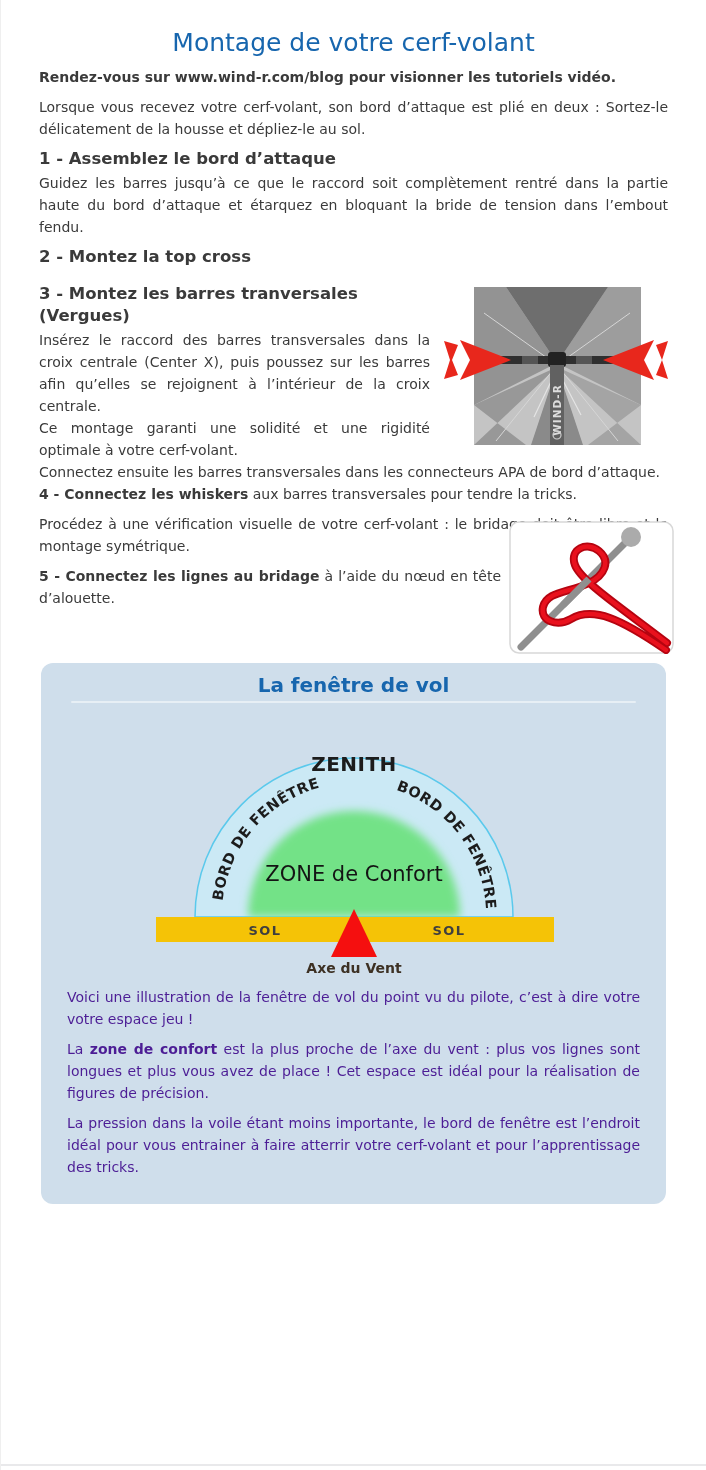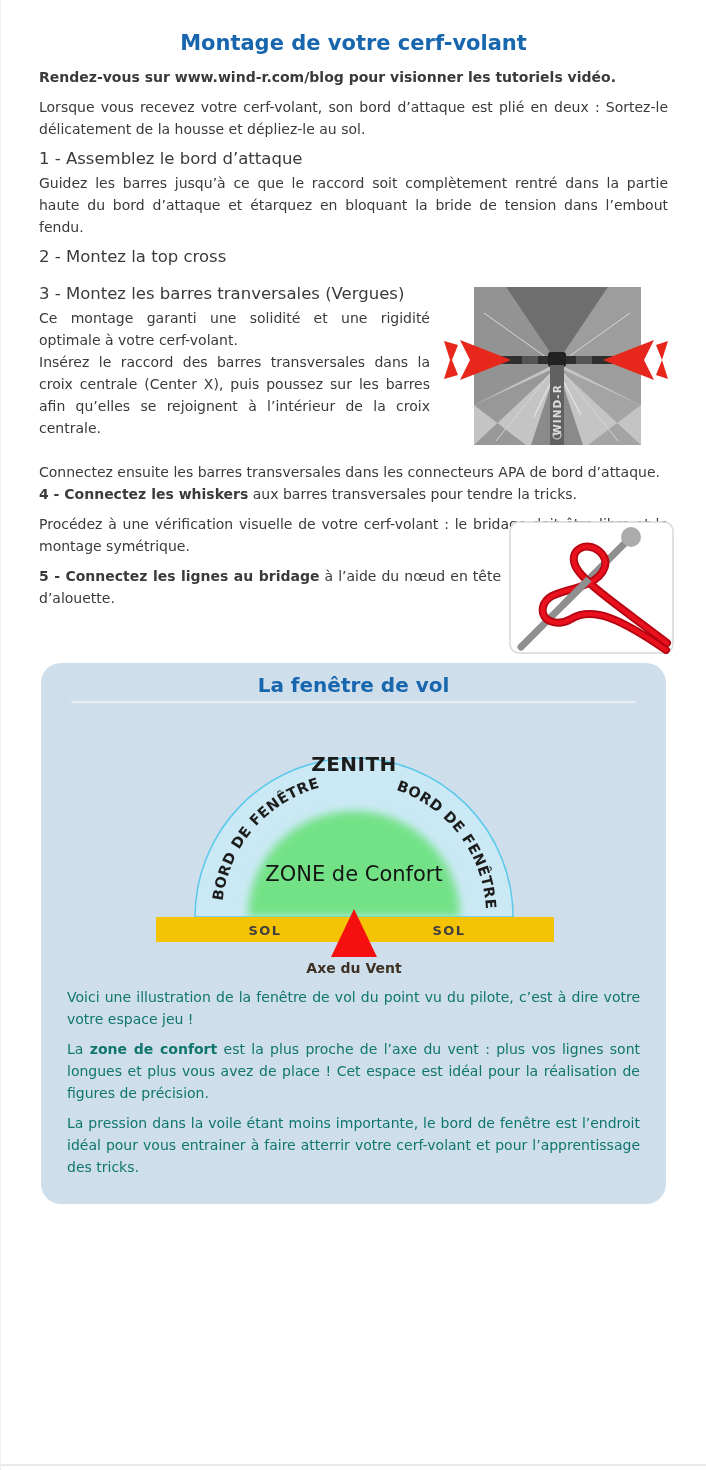--- a/index.html
+++ b/index.html
@@ -6,46 +6,46 @@
   body{
     width:706px;height:1470px;position:relative;overflow:hidden;
     background:#ffffff;
     font-family:"DejaVu Sans","Liberation Sans",sans-serif;
     color:#3a3a3a;
     border-left:1px solid #efefef;
     box-sizing:border-box;
   }
   .content{padding:30px 38px 0 38px;}
   .doc-title{
-    text-align:center;font-size:21px;font-weight:bold;color:#1766ae;
+    text-align:center;font-size:25px;font-weight:normal;color:#1766ae;
     margin:0 0 10px 0;line-height:26px;
   }
   p,.para{font-size:14px;line-height:22px;text-align:justify;margin:0 0 8px 0;}
   .tight{margin-bottom:0;}
   .bold{font-weight:bold;}
-  .heading{font-size:16.5px;line-height:22px;font-weight:normal;margin:0 0 2px 0;}
+  .heading{font-size:16.5px;line-height:22px;font-weight:bold;margin:0 0 2px 0;}
   
-  .s3{display:flex;gap:6px;margin-bottom:8px;}
+  .s3{display:flex;gap:6px;margin-bottom:0;}
   .s3-text{flex:1;}
   .s3-img{width:232px;flex:none;padding-top:2px;}
   
   .s5{position:relative;min-height:88px;margin-bottom:10px;}
   .s5-text{width:462px;}
   .knot-box{position:absolute;right:-6px;top:-44px;}
   
   .fw{
-    margin:0 40px;background:#cfdeeb;border-radius:20px;
+    margin:0 40px;background:#cfdeeb;border-radius:12px;
     padding:10px 26px 18px 26px;box-sizing:border-box;
   }
   .fw-title{
     text-align:center;font-size:20px;font-weight:bold;color:#1766ae;
     margin:0 0 4px 0;line-height:24px;
   }
   .fw-divider{height:2px;background:rgba(255,255,255,0.5);margin:0 4px 6px 4px;border-radius:1px;}
-  .fw p{color:#0f766e;}
+  .fw p{color:#4c1d95;}
   .diagram{display:block;margin:0 auto 9px auto;}
   .bottom-line{position:absolute;left:0;top:1464px;width:706px;height:2px;background:#e9e9eb;}
 </style>
 </head>
 <body>
 
 <div class="content">
 
   <div class="doc-title">Montage de votre cerf-volant</div>
 
@@ -53,22 +53,22 @@
   <p>Lorsque vous recevez votre cerf-volant, son bord d’attaque est plié en deux : Sortez-le délicatement de la housse et dépliez-le au sol.</p>
 
   <div class="heading">1 - Assemblez le bord d’attaque</div>
   <p>Guidez les barres jusqu’à ce que le raccord soit complètement rentré dans la partie haute du bord d’attaque et étarquez en bloquant la bride de tension dans l’embout fendu.</p>
 
   <div class="heading" style="margin-bottom:15px;">2 - Montez la top cross</div>
 
   <div class="s3">
     <div class="s3-text">
       <div class="heading">3 - Montez les barres tranversales (Vergues)</div>
+      <p class="tight">Insérez le raccord des barres transversales dans la croix centrale (Center X), puis poussez sur les barres afin qu’elles se rejoignent à l’intérieur de la croix centrale.</p>
       <p class="tight">Ce montage garanti une solidité et une rigidité optimale à votre cerf-volant.</p>
-      <p class="tight">Insérez le raccord des barres transversales dans la croix centrale (Center X), puis poussez sur les barres afin qu’elles se rejoignent à l’intérieur de la croix centrale.</p>
     </div>
     <div class="s3-img">
       
       <svg width="232" height="164" viewBox="0 0 232 164">
         <defs>
           <clipPath id="photoClip">
               <rect x="38" y="2" width="167" height="158"></rect>
             </clipPath>
         </defs>
         <rect x="38" y="2" width="167" height="158" fill="#c4c4c4"></rect>

